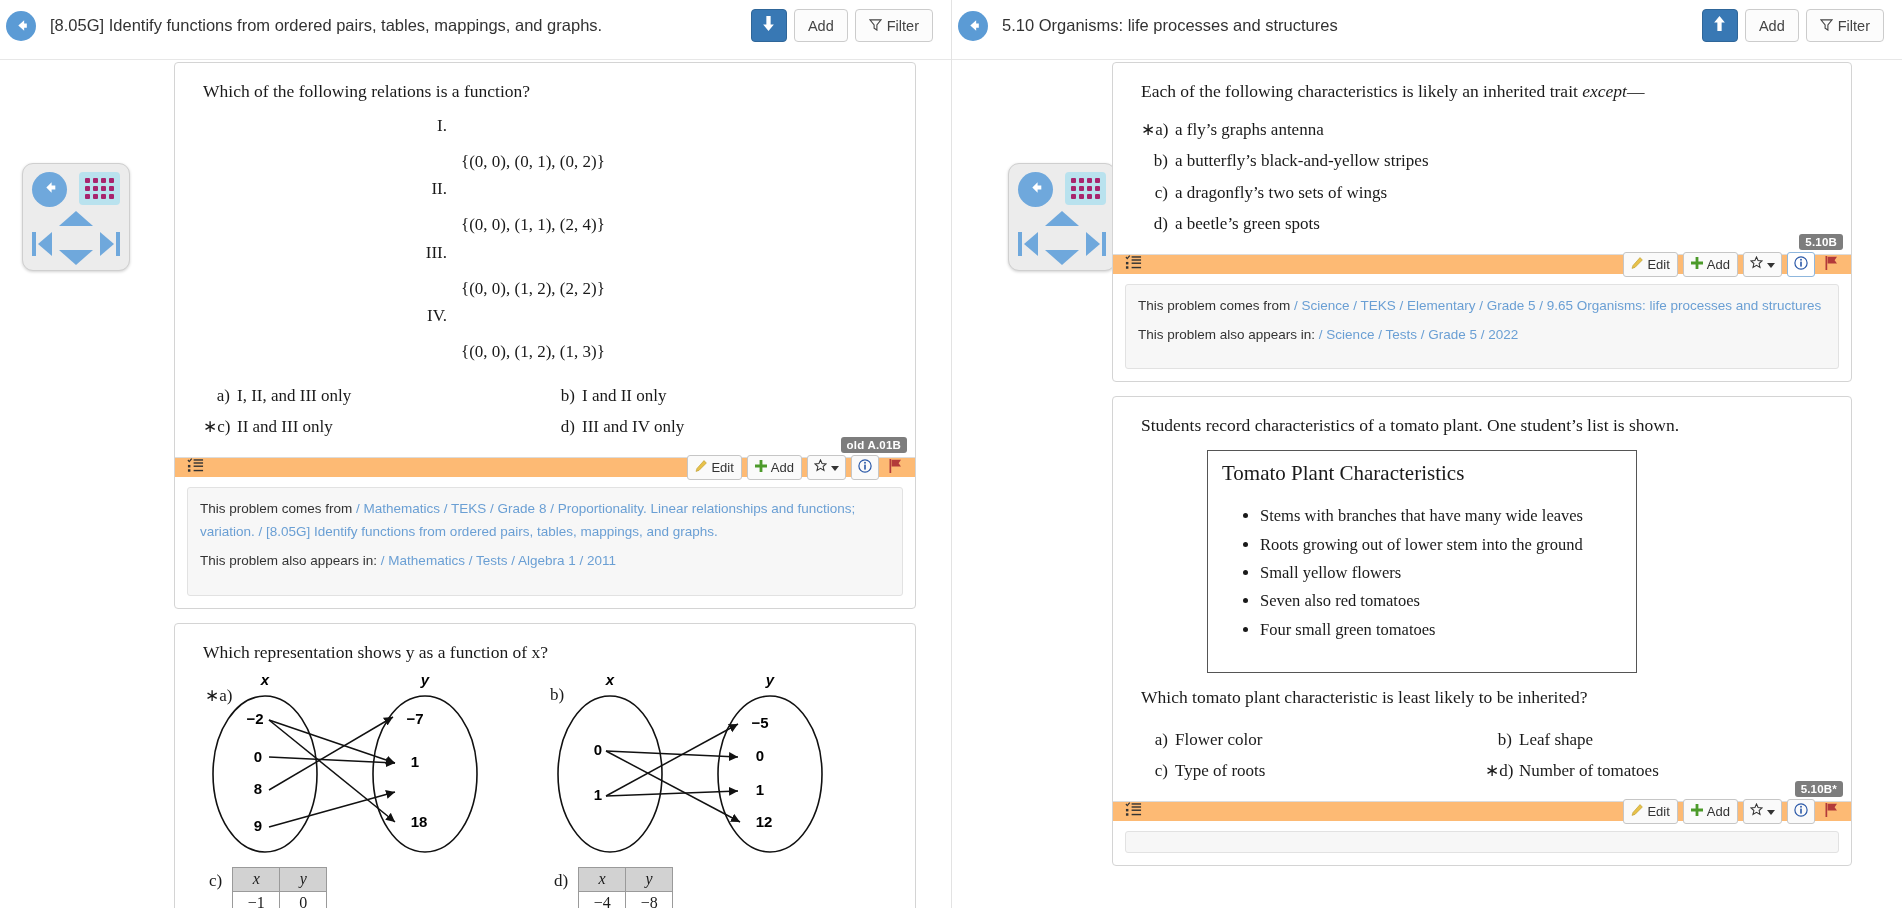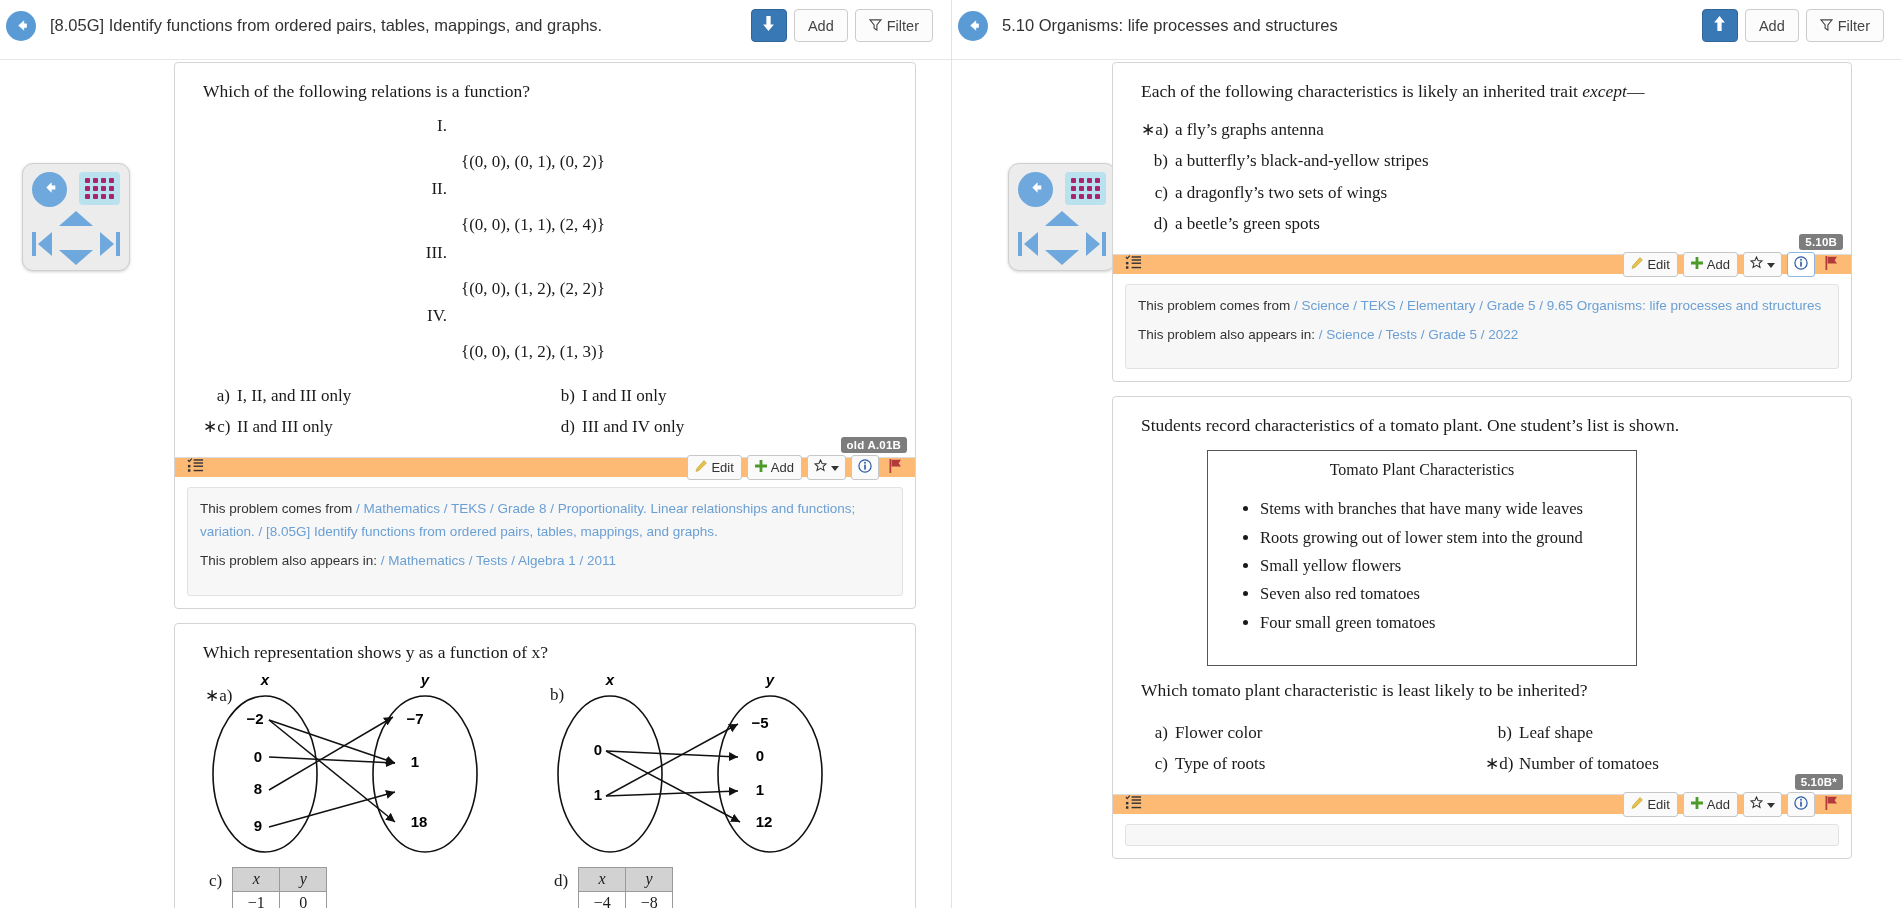--- a/index.html
+++ b/index.html
@@ -152,21 +152,21 @@
     border: 1px solid #9a9a9a; width: 47px; height: 24px;
     text-align: center; padding: 0; font-weight: normal;
   }
   table.xy th { background: #d2d2d2; font-style: italic; font-size: 16px; }
 
   
   .boxed {
     border: 1px solid #555; margin: 12px 0 12px 66px; width: 430px;
     padding: 10px 14px 12px 14px; font-size: 16.5px;
   }
-  .boxed .bx-title { text-align: center; margin-bottom: 0; font-size: 16px; }
+  .boxed .bx-title { margin-bottom: 0; font-size: 21px; }
   .boxed ul { margin: 16px; padding-left: 22px; }
   .boxed li { line-height: 1.72; }
   i.it { font-style: italic; }
 </style>
 </head>
 <body>
 
 <div class="app">
 
   <div class="pane left">

